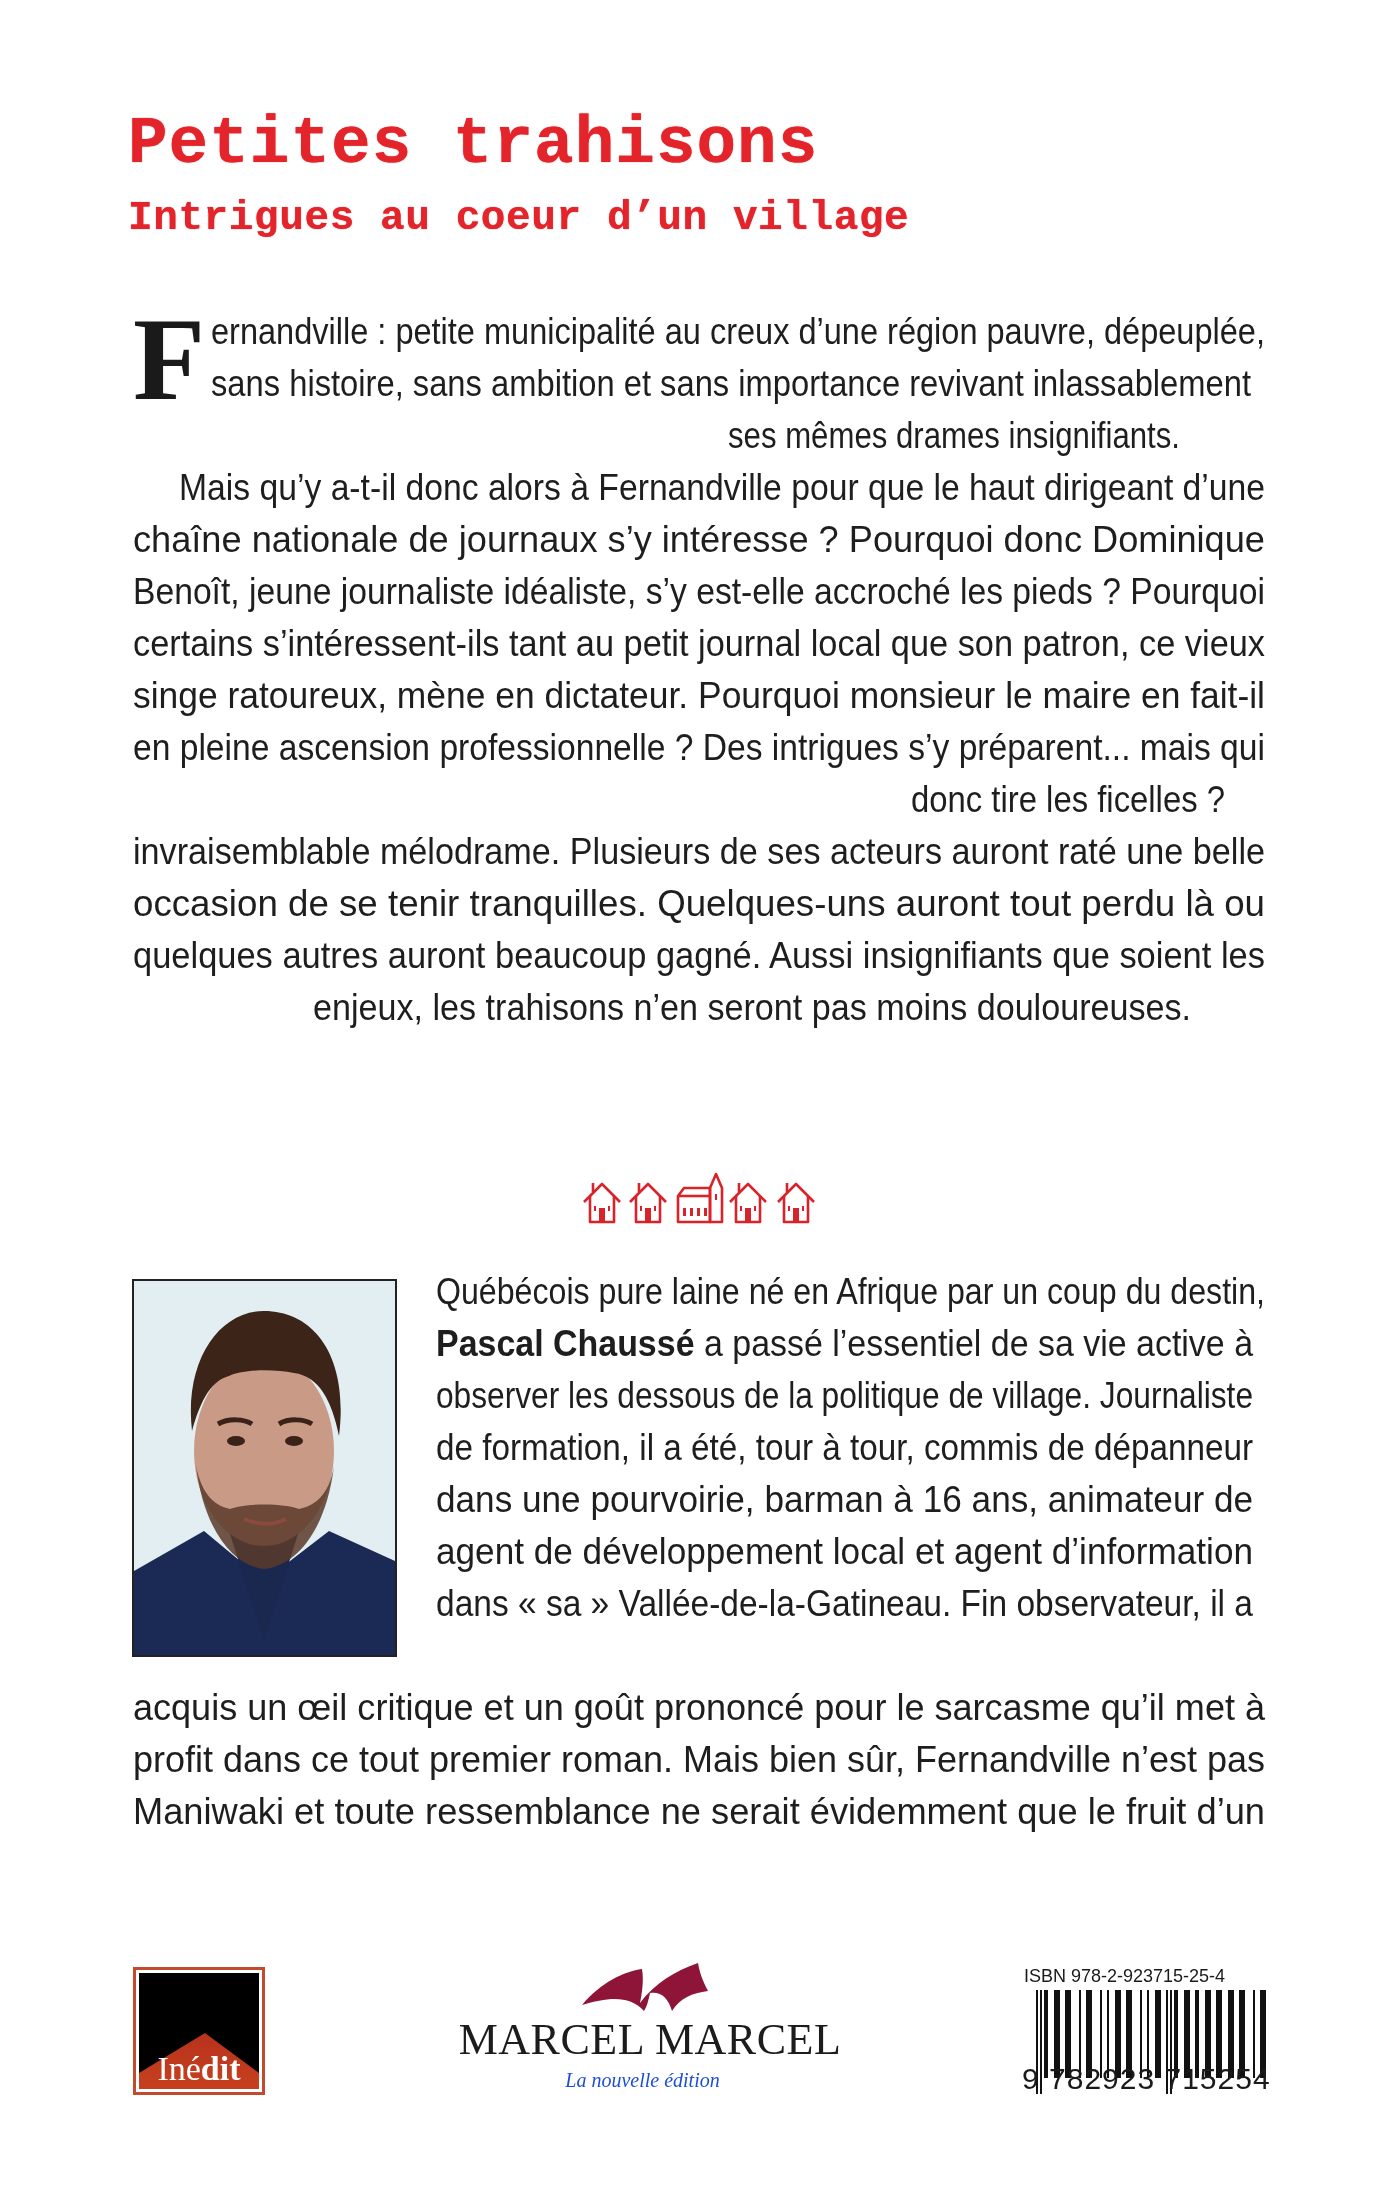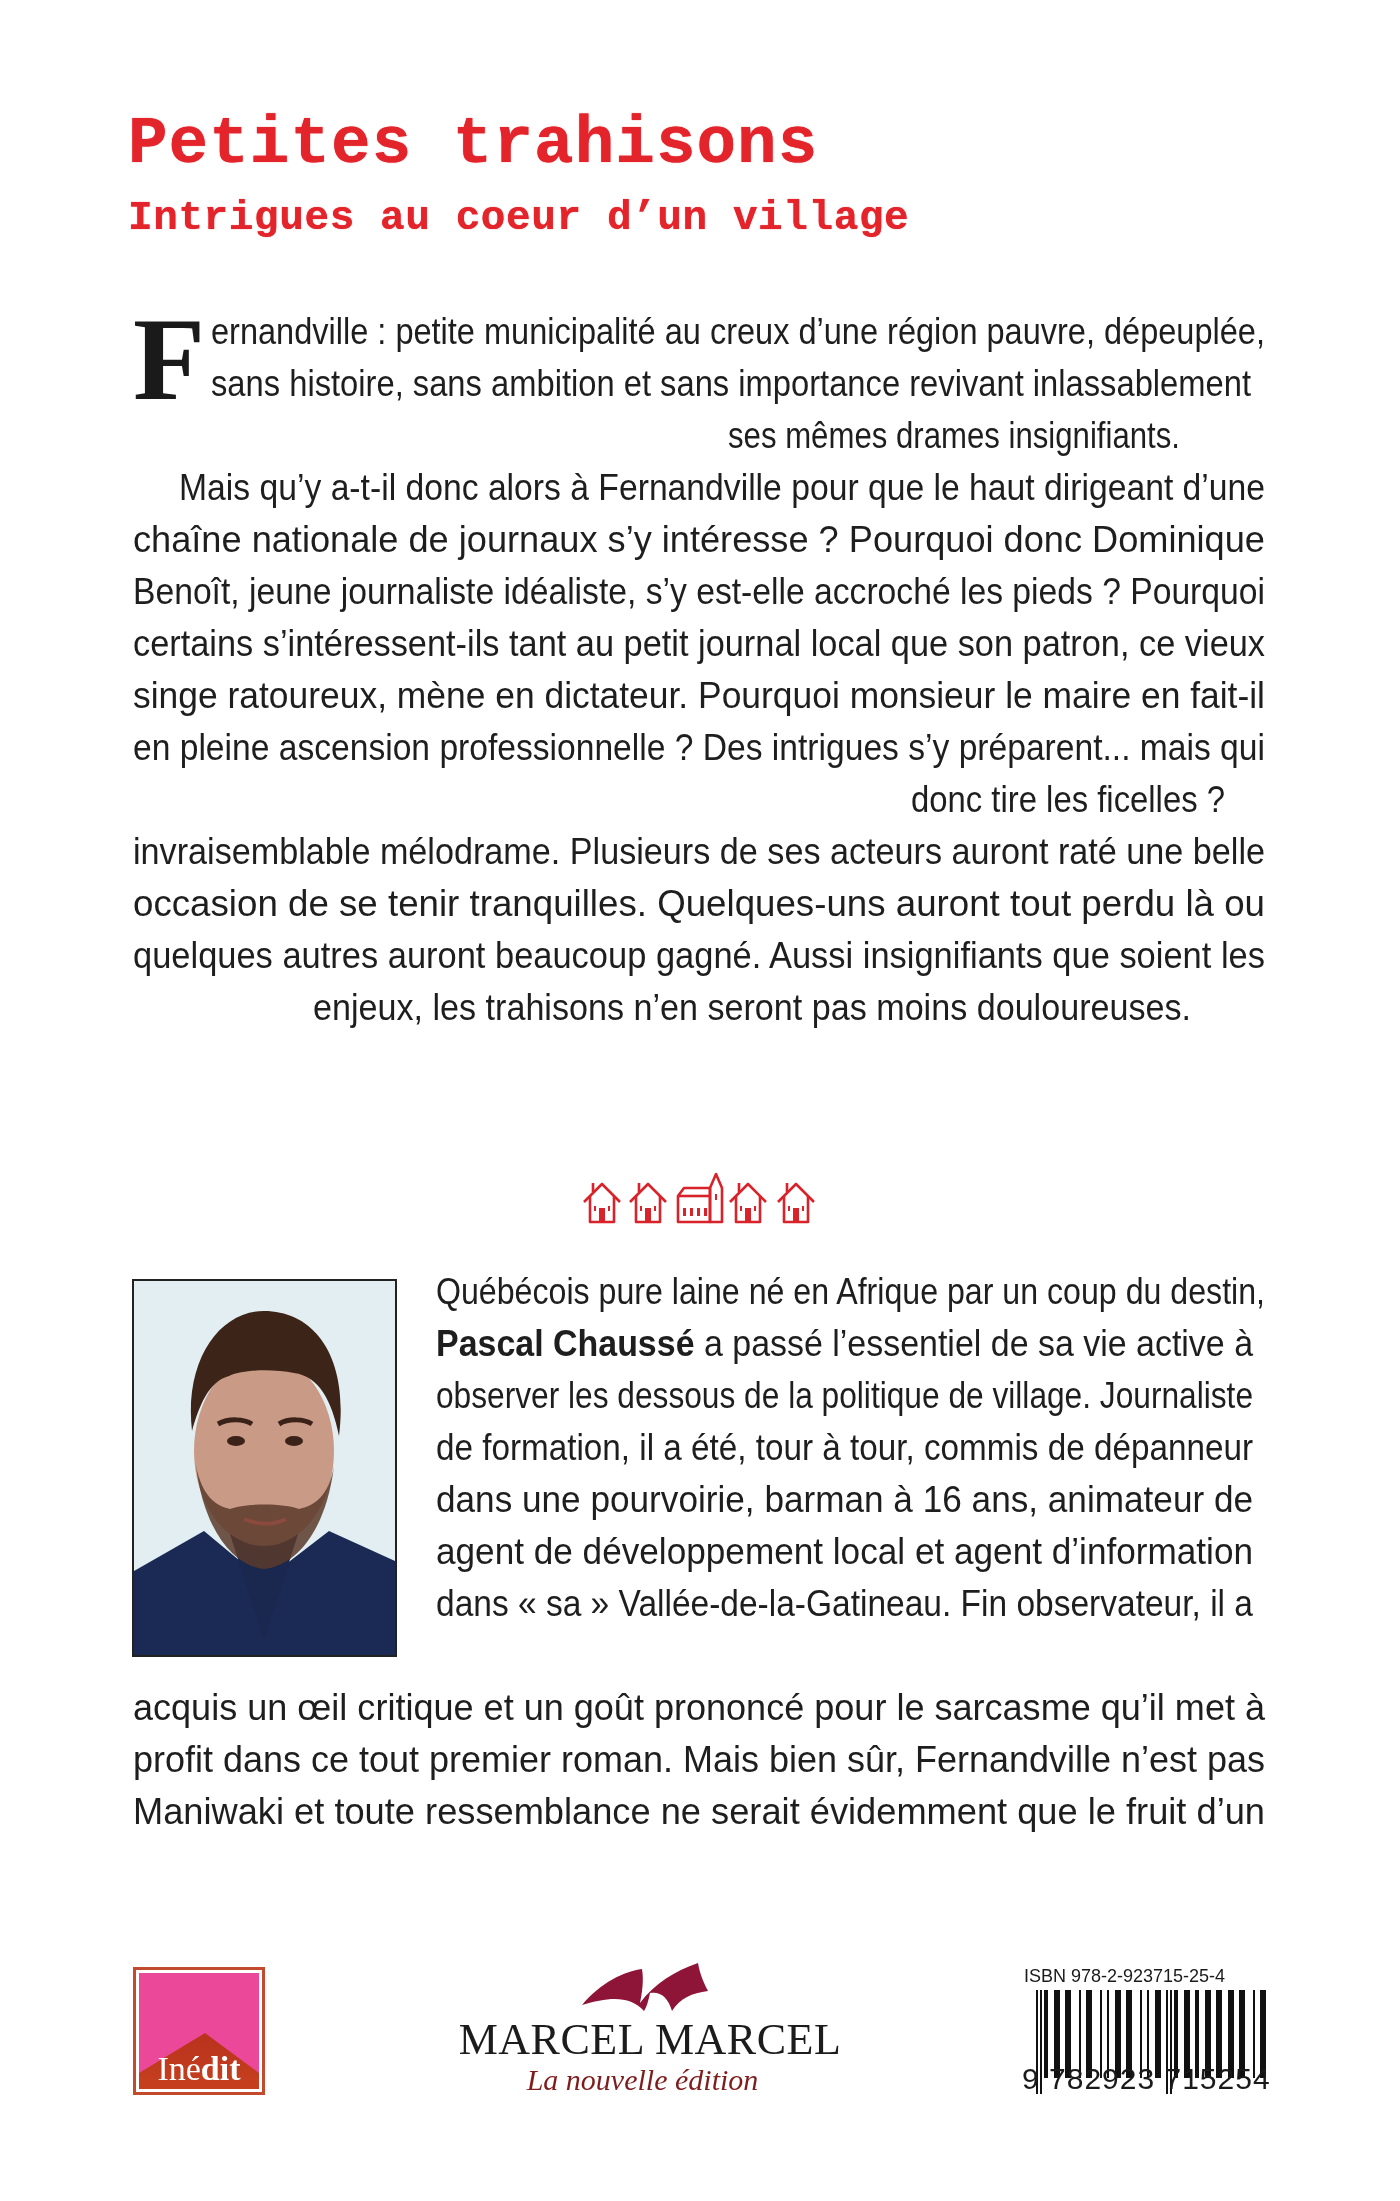--- a/index.html
+++ b/index.html
@@ -53,38 +53,38 @@
 
   
   .bold { font-weight: bold; }
 
   
   .inedit {
     left: 133px; top: 1967px; width: 132px; height: 128px;
     box-sizing: border-box; border: 3px solid #c44a2d; background: #fff; padding: 3px;
   }
   .inedit-inner {
-    position: relative; width: 100%; height: 100%; background: #ec4899; overflow: hidden;
+    position: relative; width: 100%; height: 100%; background: #000000; overflow: hidden;
   }
   .inedit-label {
     position: absolute; left: 0; right: 0; bottom: 2px; text-align: center;
     font-family: "Liberation Serif", "DejaVu Serif", serif; font-size: 34px; color: #fff; line-height: 36px;
   }
   .inedit-label b { font-weight: bold; }
 
   .broquet { left: 420px; top: 1955px; width: 460px; height: 150px; text-align: center; }
   .broquet-name {
     position: absolute; left: 0; right: 0; top: 62px;
     font-family: "Liberation Serif", "DejaVu Serif", serif; font-size: 44px; letter-spacing: 0.5px;
     color: #1c1c1c; line-height: 46px;
   }
   .broquet-tag {
     position: absolute; left: 0; right: 15px; top: 108px;
-    font-family: "Liberation Serif", "DejaVu Serif", serif; font-style: italic; font-size: 30px;
-    color: #7f1d1d; line-height: 34px;
+    font-family: "Liberation Serif", "DejaVu Serif", serif; font-style: italic; font-size: 20px;
+    color: #1d4ed8; line-height: 34px;
   }
 
   .isbn { left: 1022px; top: 1962px; width: 250px; height: 140px; }
   .isbn-text {
     position: absolute; left: 2px; top: 4px; font-family: "Liberation Sans", "DejaVu Sans", sans-serif;
     font-size: 18px; color: #1a1a1a; white-space: nowrap;
   }
   .ean {
     position: absolute; left: 0; top: 100px; width: 250px; font-family: "Liberation Sans", "DejaVu Sans", sans-serif;
     font-size: 30px; color: #1a1a1a; background: transparent; white-space: nowrap; letter-spacing: 1px;

